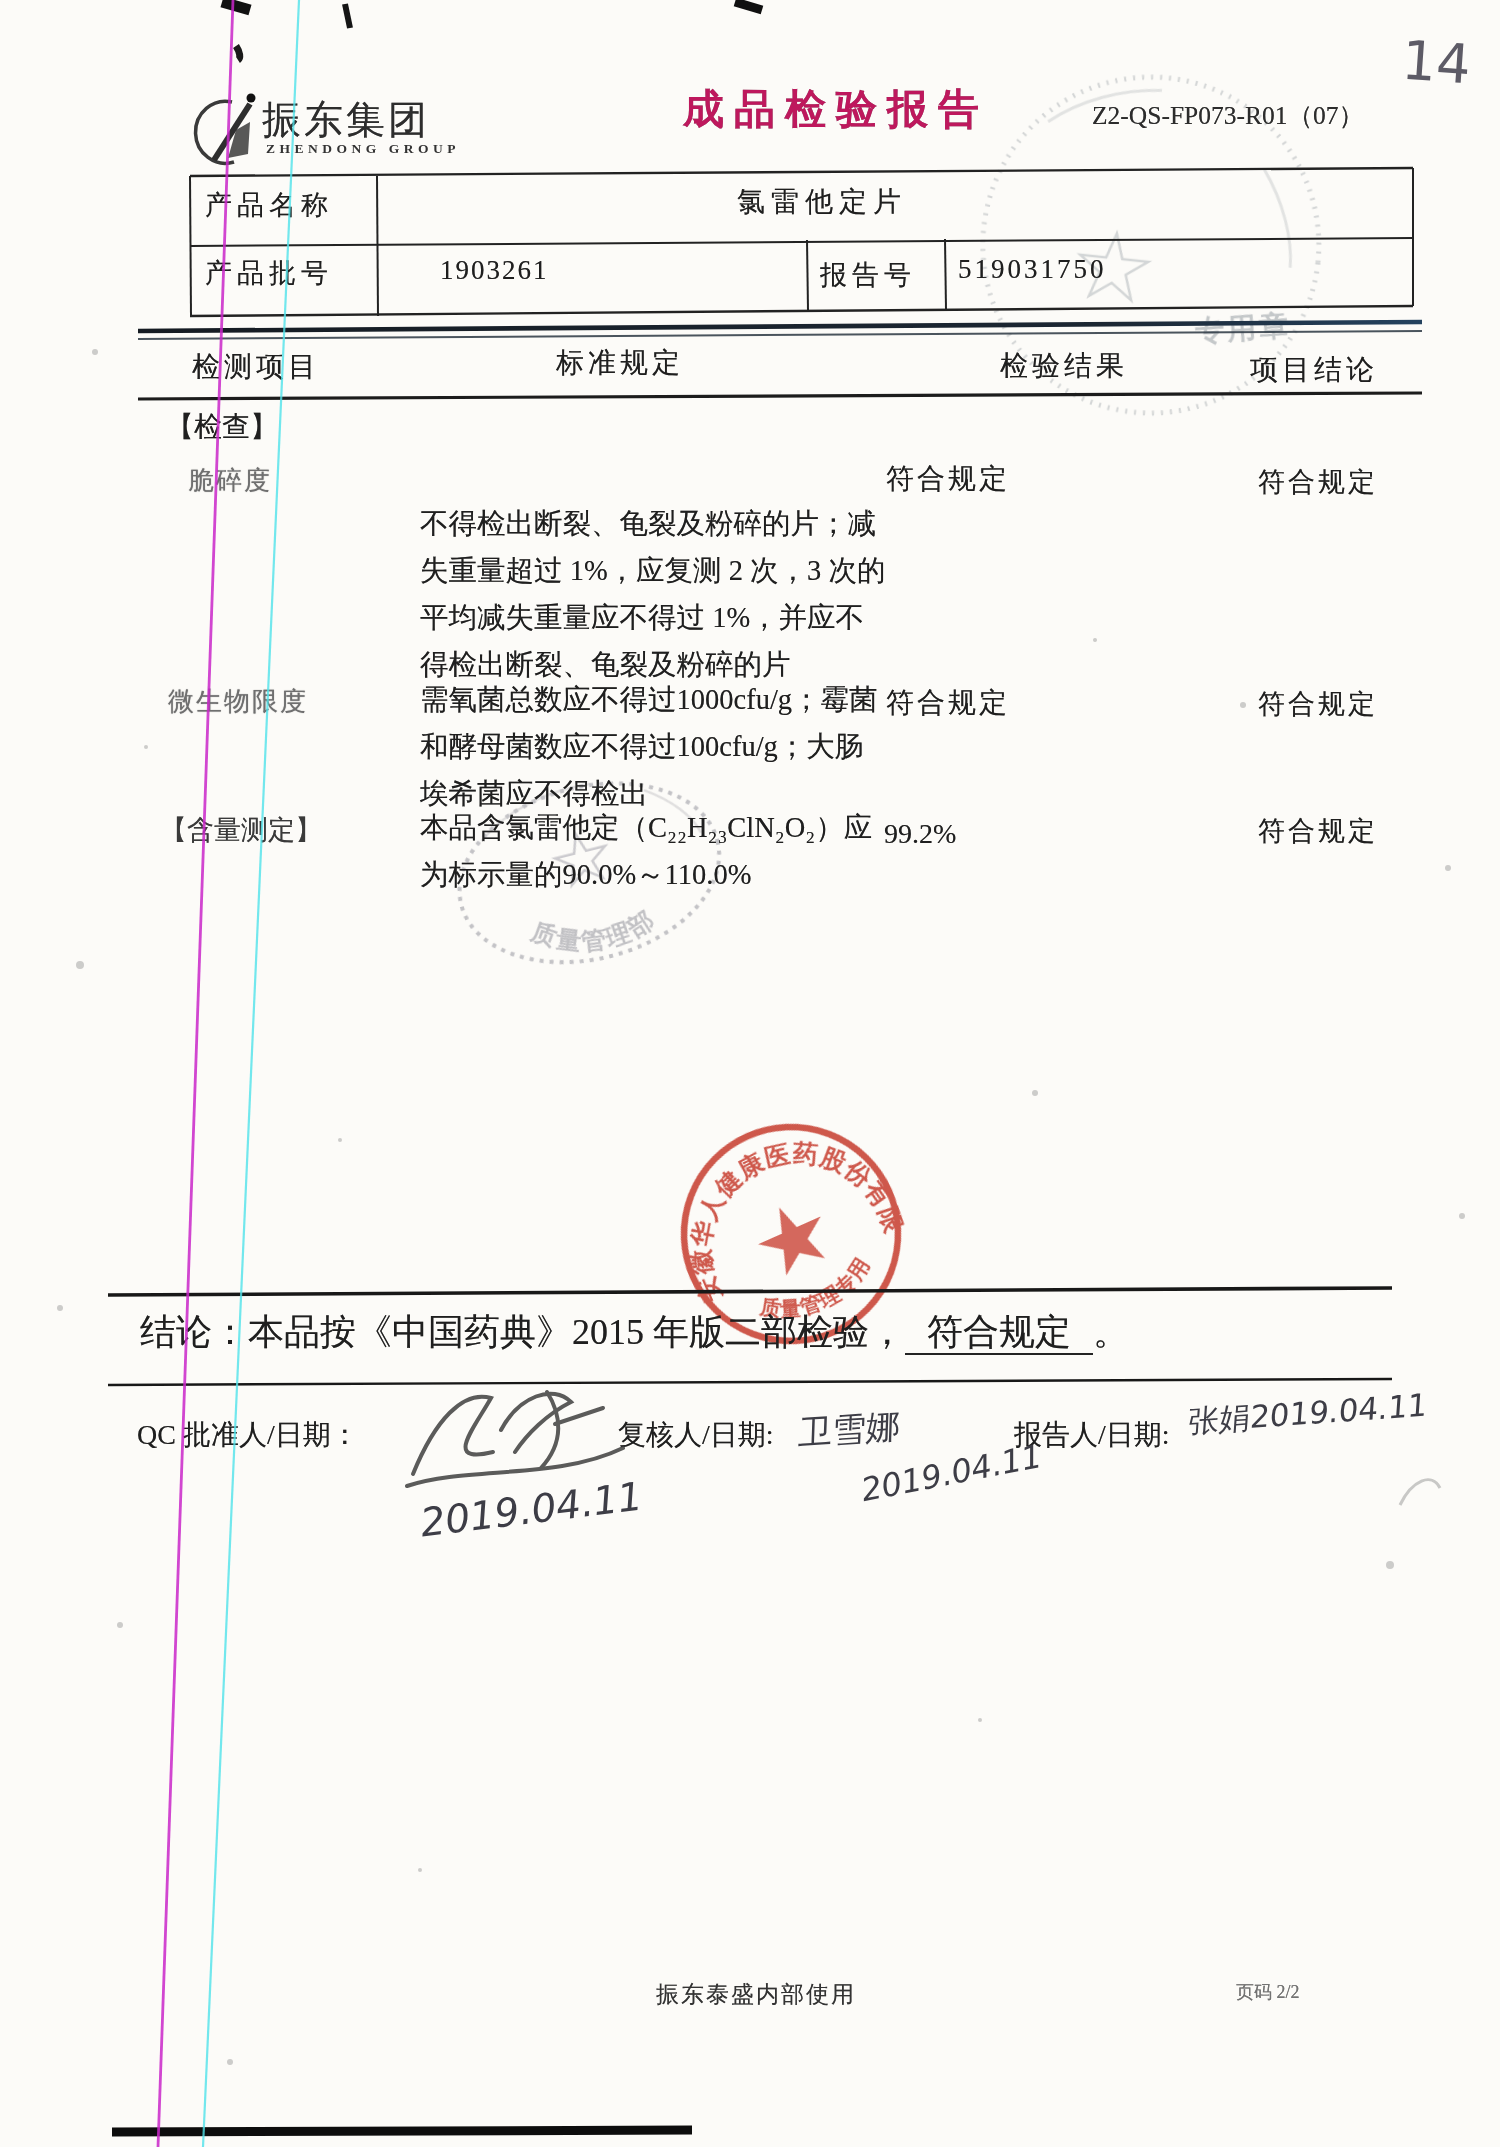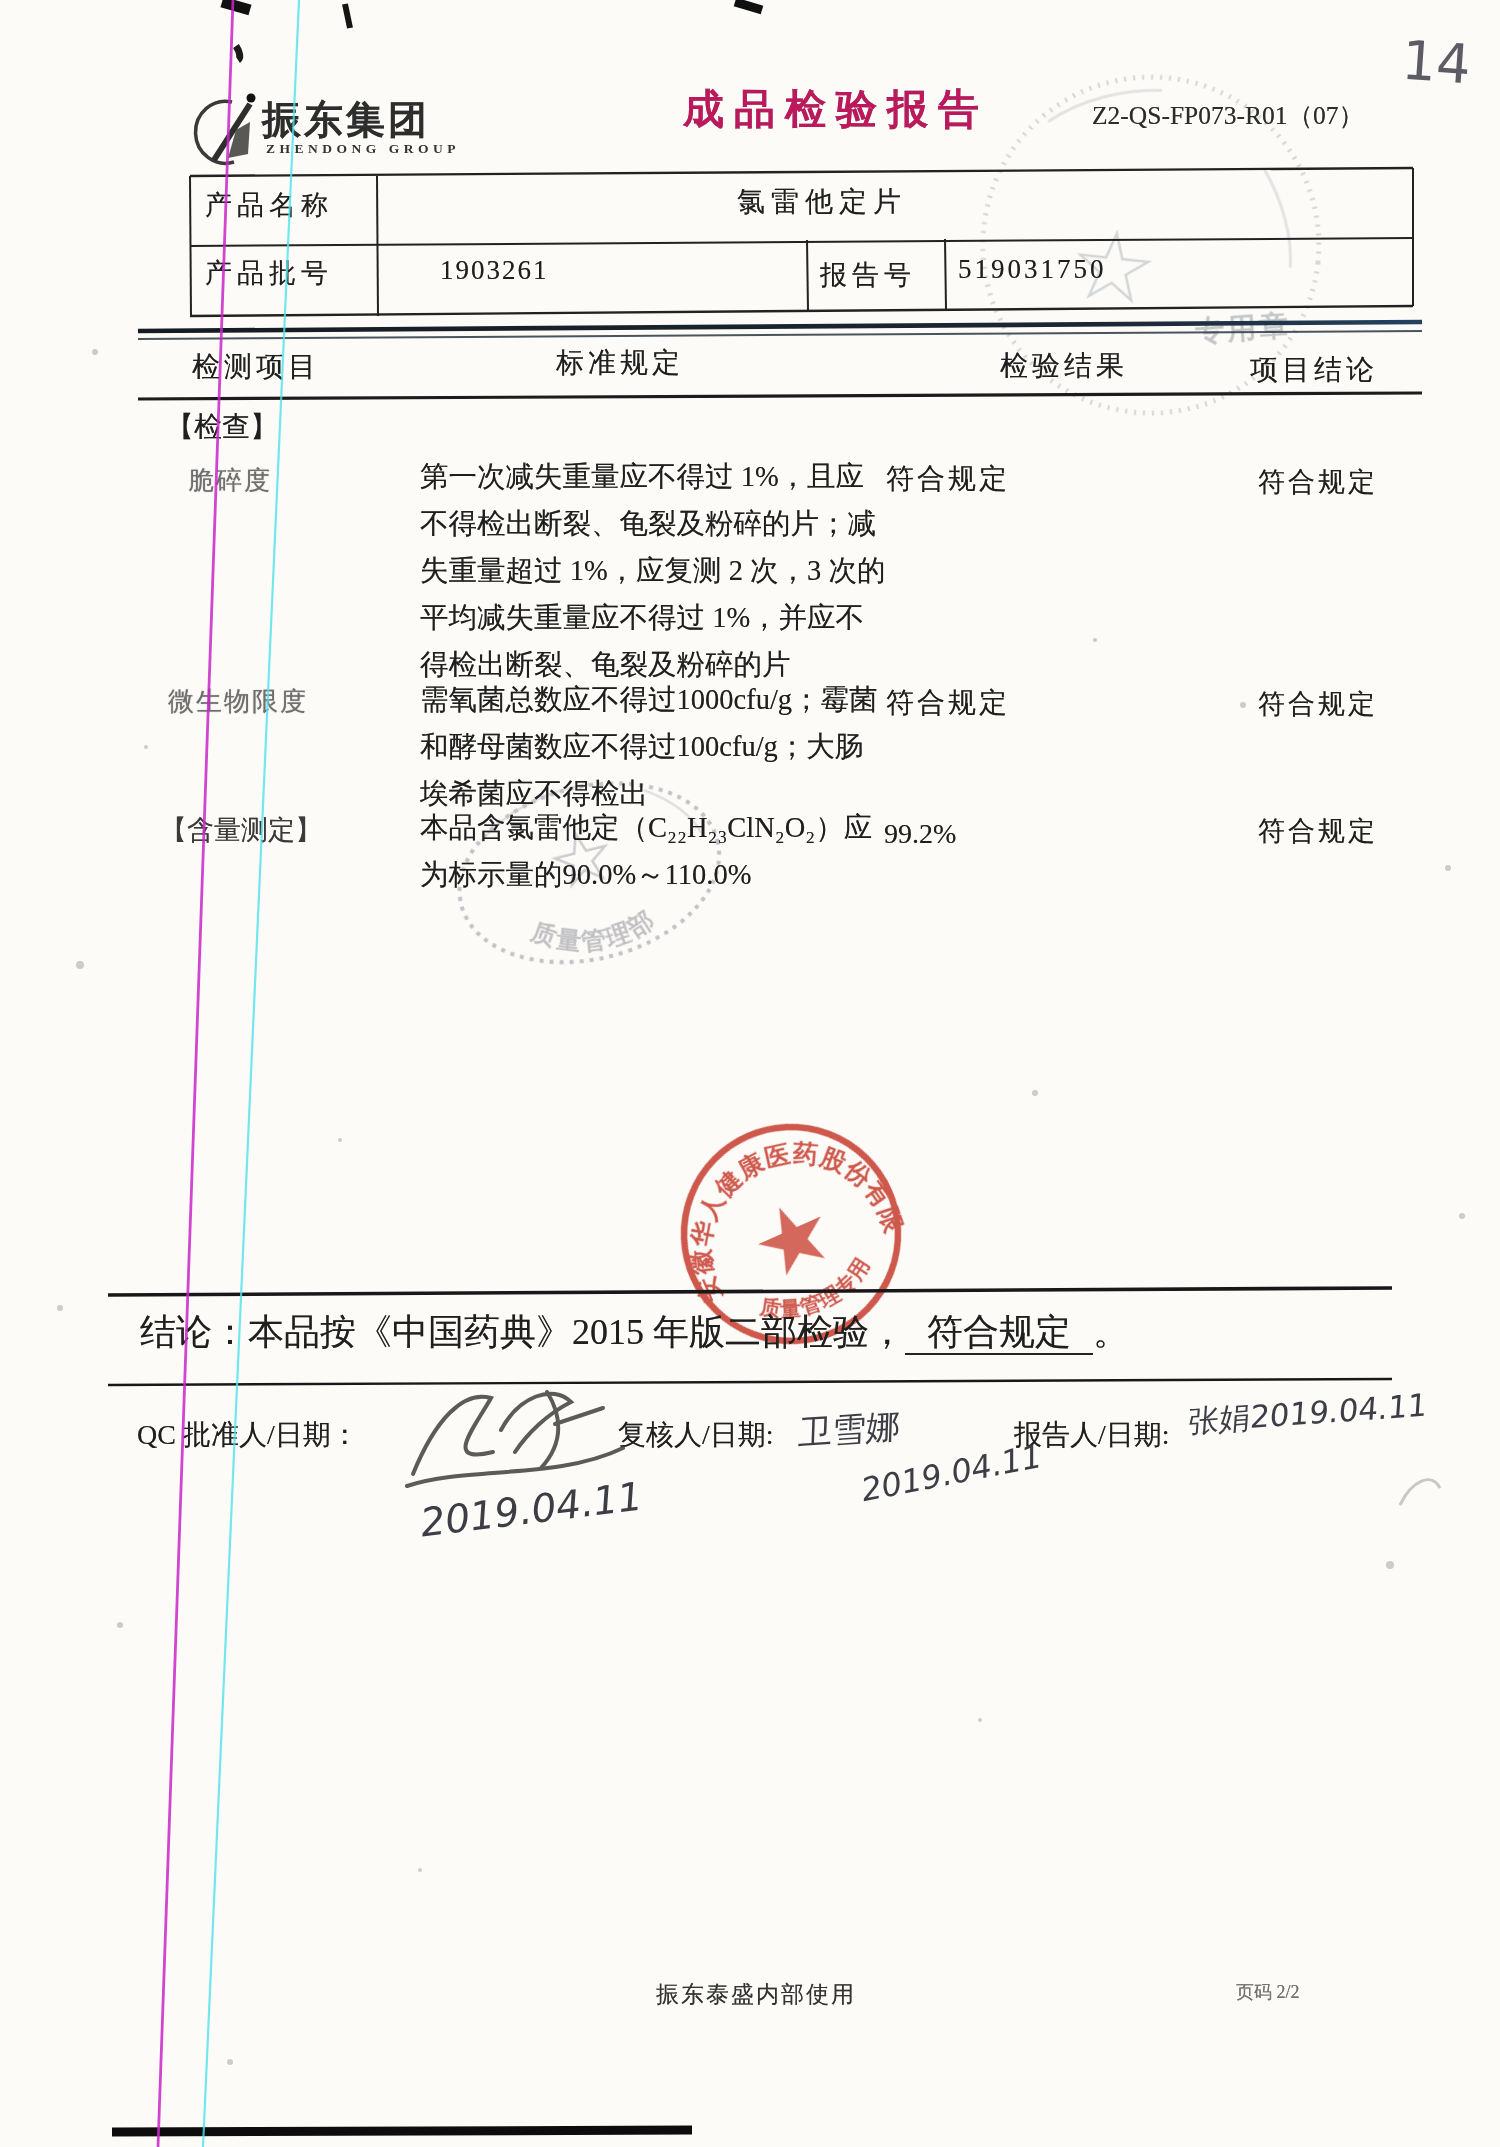--- a/index.html
+++ b/index.html
@@ -76,21 +76,21 @@
         <circle cx="980" cy="1720" r="2"></circle>
     </g>
   </svg>
 
   <svg width="90" height="80" viewBox="0 0 90 80" style="left:188px;top:92px;z-index:10">
     <path d="M44,10 A30,31 0 1 0 46,70" stroke="#3a3a3a" stroke-width="3.5" fill="none"></path>
     <path d="M62,12 L26,68" stroke="#2e2e2e" stroke-width="6"></path>
     <path d="M48,38 L62,30 L60,62 L40,66 Z" fill="#3b3b3b" opacity=".85"></path>
     <circle cx="63" cy="6" r="4.5" fill="#111"></circle>
   </svg>
-  <div class="abs print" style="left:262px;top:98px;font-size:39px;font-weight:700;letter-spacing:3px;color:#2d2d2d;filter:blur(.25px);z-index:10">振东集团</div>
+  <div class="abs print" style="left:262px;top:98px;font-size:39px;font-weight:400;letter-spacing:3px;color:#2d2d2d;filter:blur(.25px);z-index:10">振东集团</div>
   <div class="abs" style="left:266px;top:141px;font-size:13.5px;font-weight:700;letter-spacing:4.5px;color:#333;font-family:Liberation Serif, serif;z-index:10">ZHENDONG GROUP</div>
 
   <div class="abs print" style="left:683px;top:86px;font-size:41px;font-weight:600;letter-spacing:10px;color:#be185d;z-index:10">成品检验报告</div>
 
   <div class="abs print" style="left:1092px;top:101px;font-size:25.5px;color:#2c2c2c;z-index:10">Z2-QS-FP073-R01（07）</div>
 
   <div class="abs pencil" style="left:1402px;top:32px;font-size:54px;transform:rotate(4deg);z-index:10">14</div>
 
   <div class="abs print" style="left:205px;top:190px;font-size:27px;letter-spacing:5px;z-index:10">产品名称</div>
   <div class="abs print" style="left:737px;top:186px;font-size:28px;letter-spacing:6px;z-index:10">氯雷他定片</div>
@@ -100,21 +100,20 @@
   <div class="abs print" style="left:958px;top:254px;font-size:27px;letter-spacing:3px;z-index:10">519031750</div>
 
   <div class="abs print" style="left:192px;top:351px;font-size:28px;letter-spacing:4px;z-index:10">检测项目</div>
   <div class="abs print" style="left:556px;top:347px;font-size:28px;letter-spacing:4px;z-index:10">标准规定</div>
   <div class="abs print" style="left:1000px;top:350px;font-size:28px;letter-spacing:4px;z-index:10">检验结果</div>
   <div class="abs print" style="left:1250px;top:354px;font-size:28px;letter-spacing:4px;z-index:10">项目结论</div>
 
   <div class="abs print" style="left:166px;top:411px;font-size:28px;z-index:10">【检查】</div>
 
   <div class="abs faded" style="left:188px;top:466px;font-size:26px;letter-spacing:2px;z-index:10">脆碎度</div>
-  <div class="abs print" style="left:420px;top:461px;font-size:28.5px;z-index:10">第一次减失重量应不得过 1%，且应</div>
   <div class="abs print" style="left:420px;top:508px;font-size:28.5px;z-index:10">不得检出断裂、龟裂及粉碎的片；减</div>
   <div class="abs print" style="left:420px;top:555px;font-size:28.5px;z-index:10">失重量超过 1%，应复测 2 次，3 次的</div>
   <div class="abs print" style="left:420px;top:602px;font-size:28.5px;z-index:10">平均减失重量应不得过 1%，并应不</div>
   <div class="abs print" style="left:420px;top:649px;font-size:28.5px;z-index:10">得检出断裂、龟裂及粉碎的片</div>
   <div class="abs print" style="left:886px;top:463px;font-size:28px;letter-spacing:3px;z-index:10">符合规定</div>
   <div class="abs print" style="left:1258px;top:467px;font-size:27px;letter-spacing:3px;z-index:10">符合规定</div>
 
   <div class="abs faded" style="left:168px;top:687px;font-size:26px;letter-spacing:2px;z-index:10">微生物限度</div>
   <div class="abs print" style="left:420px;top:684px;font-size:28.5px;z-index:10">需氧菌总数应不得过1000cfu/g；霉菌</div>
   <div class="abs print" style="left:420px;top:731px;font-size:28.5px;z-index:10">和酵母菌数应不得过100cfu/g；大肠</div>

